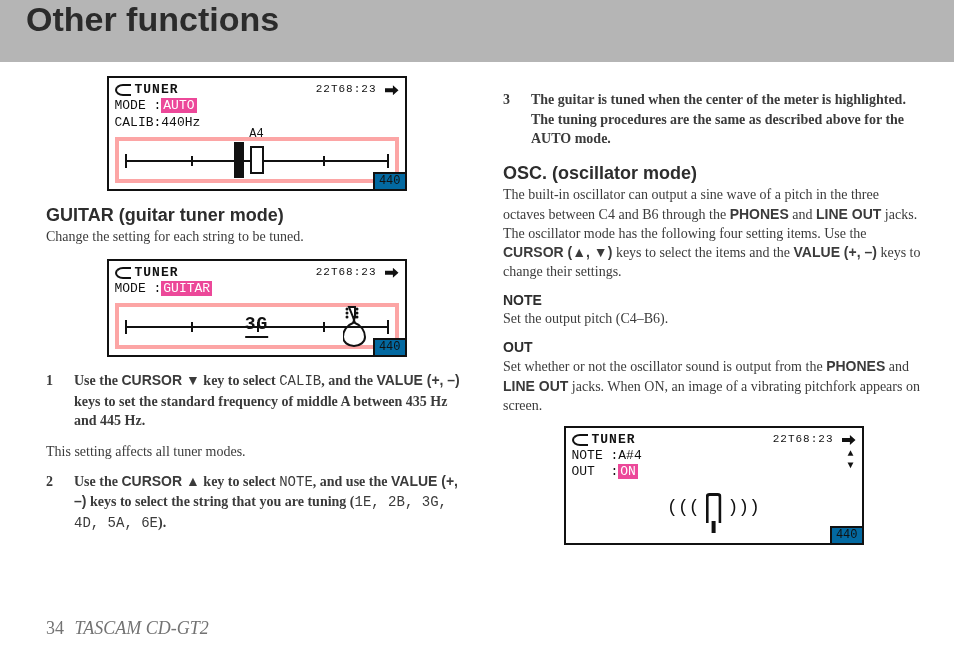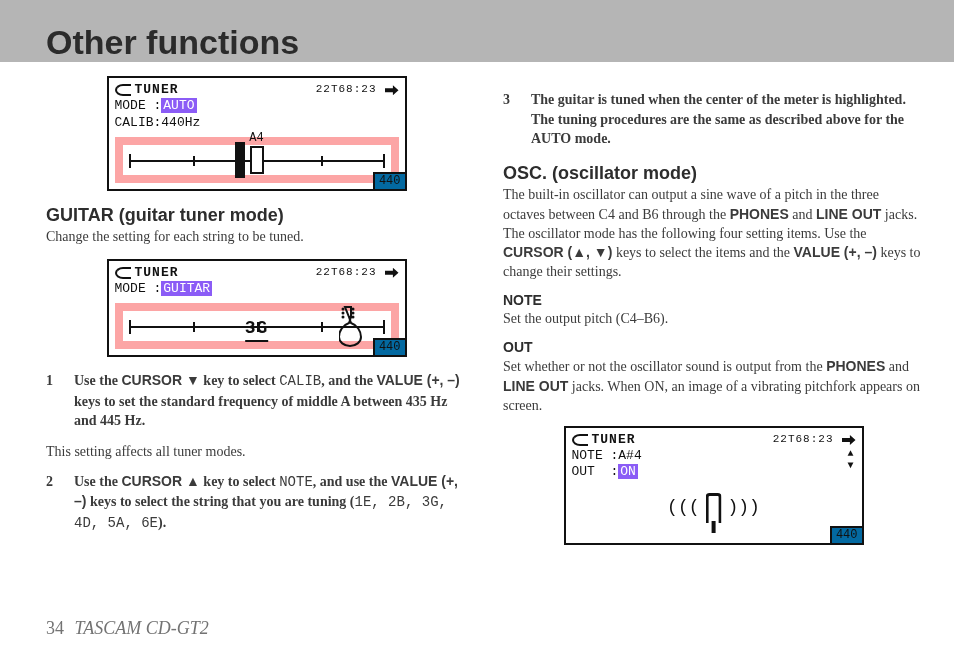--- a/index.html
+++ b/index.html
@@ -10,22 +10,22 @@
     font-family: Georgia, "Times New Roman", serif;
     color: #3b3b3b;
     position: relative;
     overflow: hidden;
   }
   .header-bar {
     background: #b5b5b5;
     height: 62px;
     width: 100%;
     display: flex;
-    align-items: flex-end;
-    padding-left: 46px;
+    align-items: flex-start;
+    padding-left: 26px;
   }
   .header-bar h1 {
     font-family: "Trebuchet MS", Verdana, sans-serif;
     font-weight: 700;
     font-size: 34px;
     color: #2b2b2b;
   }
   .page {
     display: flex;
     padding: 14px 30px 0 46px;
@@ -108,24 +108,24 @@
     display:inline-block;
     width:14px; height:8px;
     border:2px solid #111;
     border-right:none;
     border-radius: 8px 0 0 8px / 6px 0 0 6px;
     margin-right:-4px;
   }
   .lcd .topline .time { margin-left:auto; font-size:11px; letter-spacing:1px; }
   .lcd .topline .plug { width:14px; height:10px; background:#111; clip-path: polygon(0 30%,60% 30%,60% 0,100% 50%,60% 100%,60% 70%,0 70%); }
   .lcd .kv { white-space:pre; }
-  .lcd .inv { background:#8b5cf6; color:#fff; padding:0 2px; }
+  .lcd .inv { background:#ec4899; color:#fff; padding:0 2px; }
   .meter {
     margin-top:6px;
-    border:8px solid #fca5a5;
+    border:4px solid #fca5a5;
     height:46px;
     position:relative;
     display:flex;
     align-items:center;
     justify-content:center;
   }
   .meter .scale {
     position:absolute; left:6px; right:6px; top:50%; height:2px; background:#111;
   }
   .meter .scale::before, .meter .scale::after {

